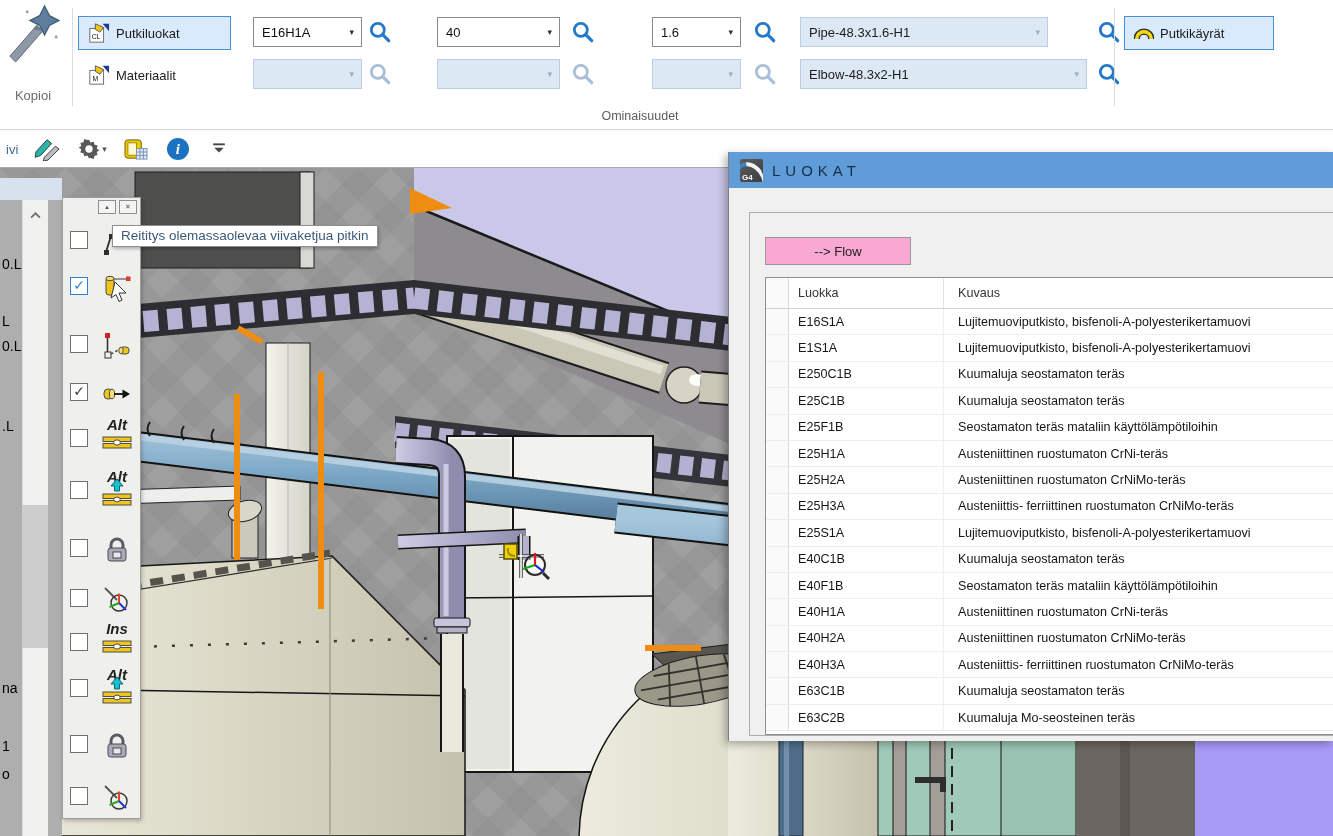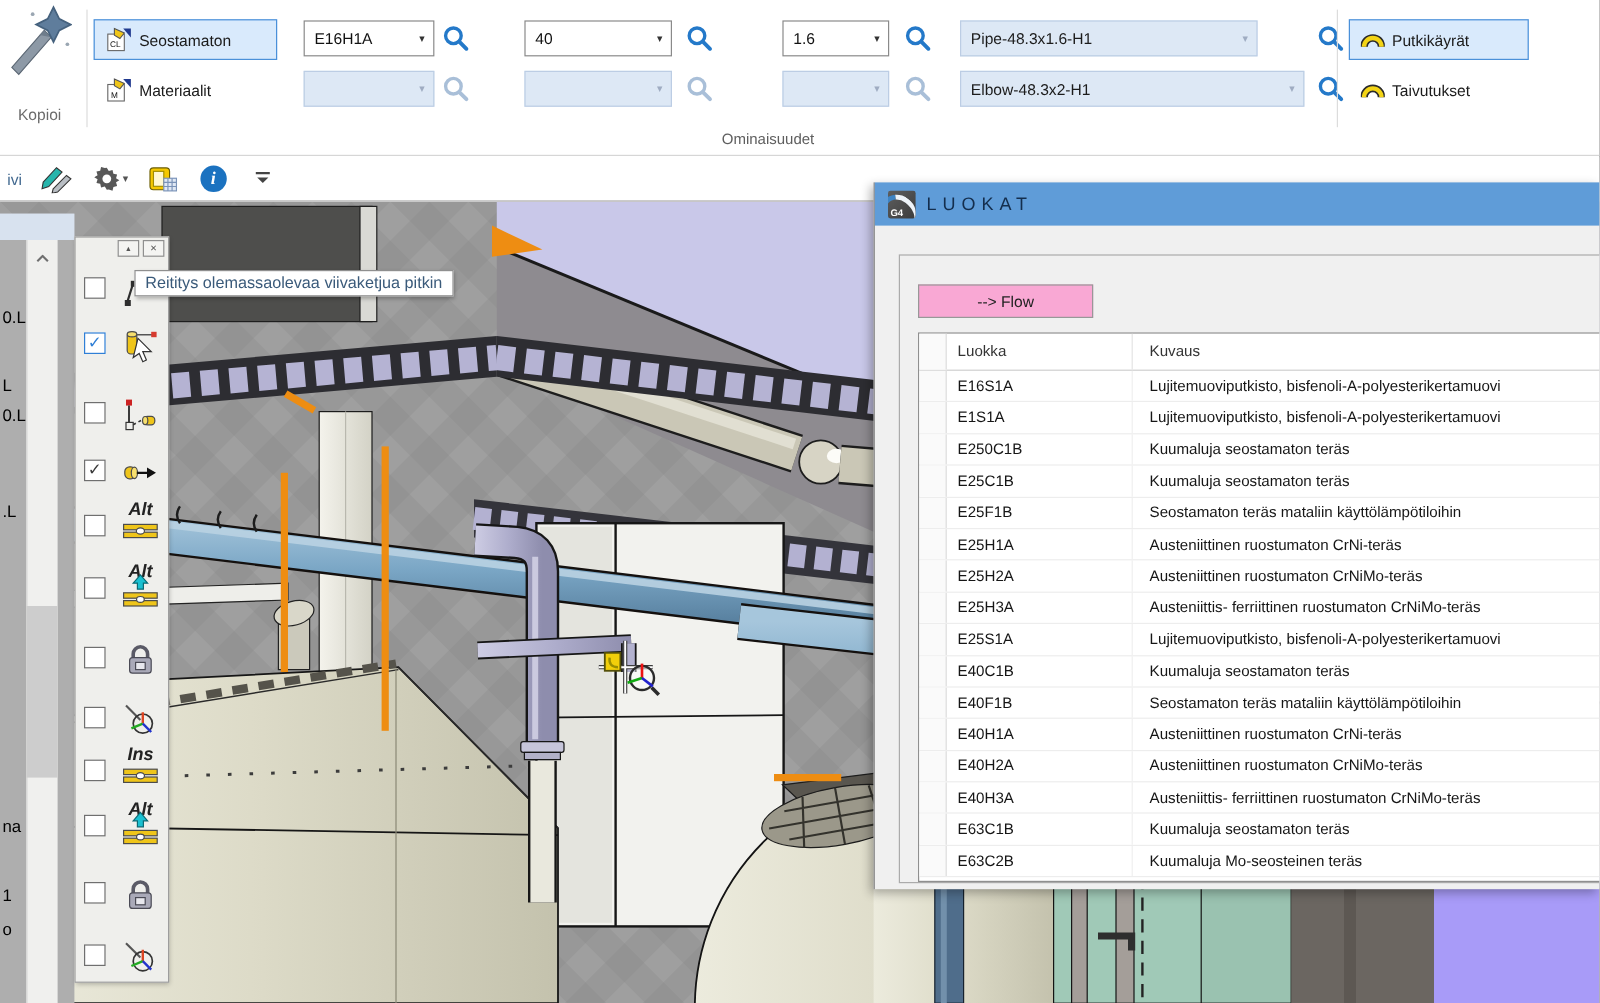--- a/index.html
+++ b/index.html
@@ -244,21 +244,21 @@
     <span class="kopioi">Kopioi</span>
     <span class="vsep" style="left:72px"></span>
 
     <div class="rbtn sel" style="left:78px;top:16px;width:153px">
       <svg viewBox="0 0 24 24" width="22" height="22">
         <rect x="2" y="7" width="15" height="15" fill="#fff" stroke="#666"></rect>
         <text x="4" y="19" font-size="7.5" fill="#111">CL</text>
         <path d="M8 2 l9 4 -4 5 -5 -3 z" fill="#f0c619" stroke="#555"></path>
         <path d="M16 2 h7 v8 z" fill="#203a8f"></path>
       </svg>
-      <span>Seostamaton</span>
+      <span>Putkiluokat</span>
     </div>
     <div class="rbtn" style="left:78px;top:58px;width:153px">
       <svg viewBox="0 0 24 24" width="22" height="22">
         <rect x="2" y="7" width="15" height="15" fill="#fff" stroke="#666"></rect>
         <text x="5" y="19" font-size="7.5" fill="#111">M</text>
         <path d="M8 2 l9 4 -4 5 -5 -3 z" fill="#f0c619" stroke="#555"></path>
         <path d="M16 2 h7 v8 z" fill="#203a8f"></path>
       </svg>
       <span>Materiaalit</span>
     </div>
@@ -345,27 +345,20 @@
     </span>
 
     <span class="vsep" style="left:1114px"></span>
 
     <div class="rbtn sel" style="left:1124px;top:16px;width:150px">
       <svg viewBox="0 0 22 14" width="20" height="13">
         <path d="M3 13 A8 8 0 0 1 19 13" fill="none" stroke="#2b2b2b" stroke-width="7"></path>
         <path d="M3 13 A8 8 0 0 1 19 13" fill="none" stroke="#f3d416" stroke-width="4"></path>
       </svg>
       <span>Putkikäyrät</span>
-    </div>
-    <div class="rbtn" style="left:1124px;top:58px;width:150px">
-      <svg viewBox="0 0 22 14" width="20" height="13">
-        <path d="M3 13 A8 8 0 0 1 19 13" fill="none" stroke="#2b2b2b" stroke-width="7"></path>
-        <path d="M3 13 A8 8 0 0 1 19 13" fill="none" stroke="#f3d416" stroke-width="4"></path>
-      </svg>
-      <span>Taivutukset</span>
     </div>
 
     <div class="grouplabel">Ominaisuudet</div>
   </div>
 
   <div class="quickbar">
     <span class="clipped">ivi</span>
     <span class="qicon">
       <svg viewBox="0 0 30 26" width="28" height="24">
         <path d="M2 16 L14 3 l5 4 -12 13 -6 2 z" fill="#27b5ac" stroke="#333"></path>

